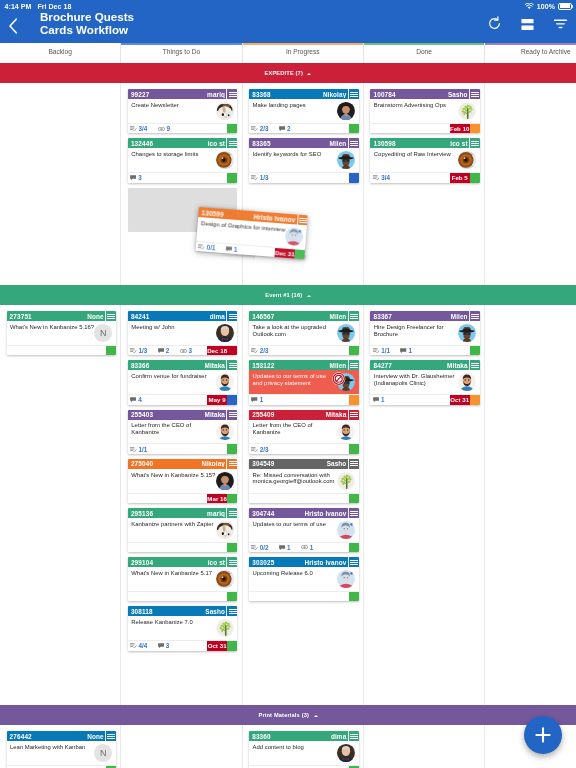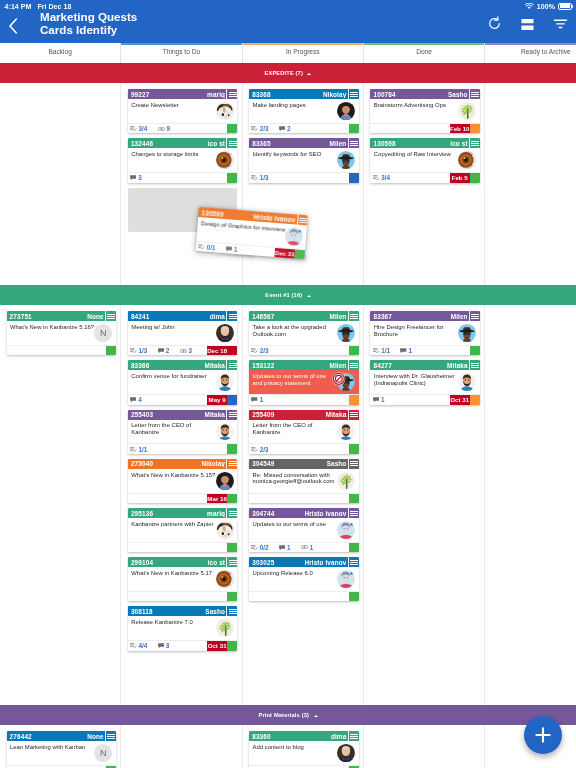--- a/index.html
+++ b/index.html
@@ -98,22 +98,22 @@
   </div>
 
   <div class="navbar">
     <div class="nav-inner">
       <div class="nav-back">
         <svg width="12" height="18" viewBox="0 0 12 18">
           <path d="M9.2 2.2 L3 9 L9.2 15.8" stroke="#fff" stroke-width="1.6" fill="none" stroke-linecap="round" stroke-linejoin="round"></path>
         </svg>
       </div>
       <div class="nav-title">
-        <div>Marketing Quests</div>
-        <div>Cards Identify</div>
+        <div>Brochure Quests</div>
+        <div>Cards Workflow</div>
       </div>
       <div class="nav-actions">
         <span>
           <svg width="15" height="15" viewBox="0 0 16 16">
             <path d="M13.2 8 A5.2 5.2 0 1 1 11.4 4.05" stroke="#fff" stroke-width="1.3" fill="none" stroke-linecap="round"></path>
             <path d="M11.6 0.9 L11.6 4.5 L8.1 4.5" stroke="#fff" stroke-width="1.3" fill="none" stroke-linecap="round" stroke-linejoin="round"></path>
           </svg>
         </span>
         <span>
           <svg width="15" height="13" viewBox="0 0 16 14">

